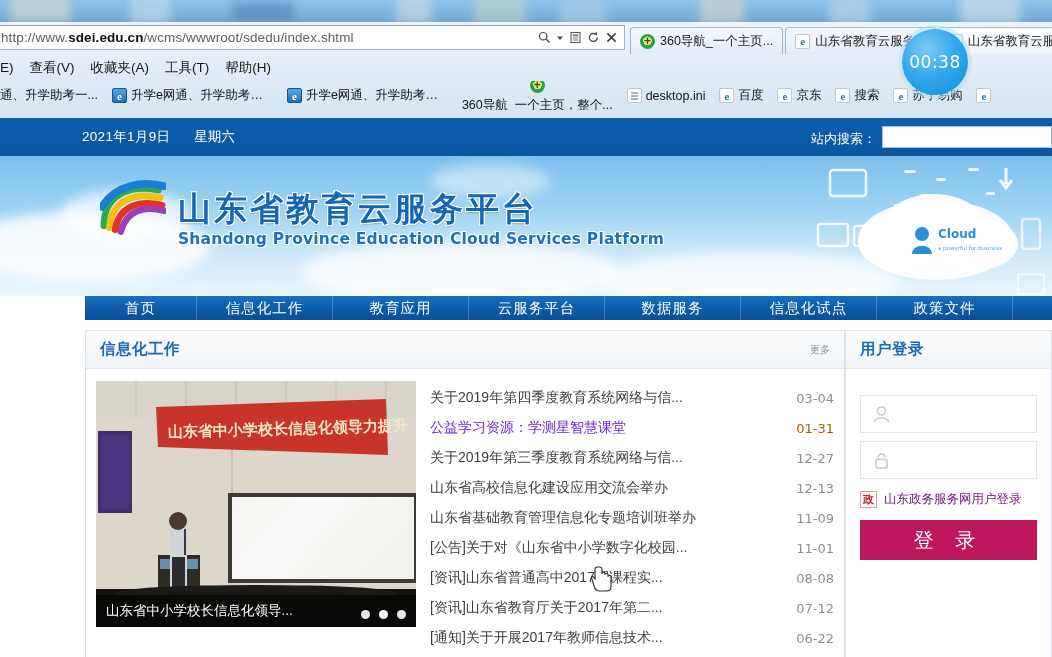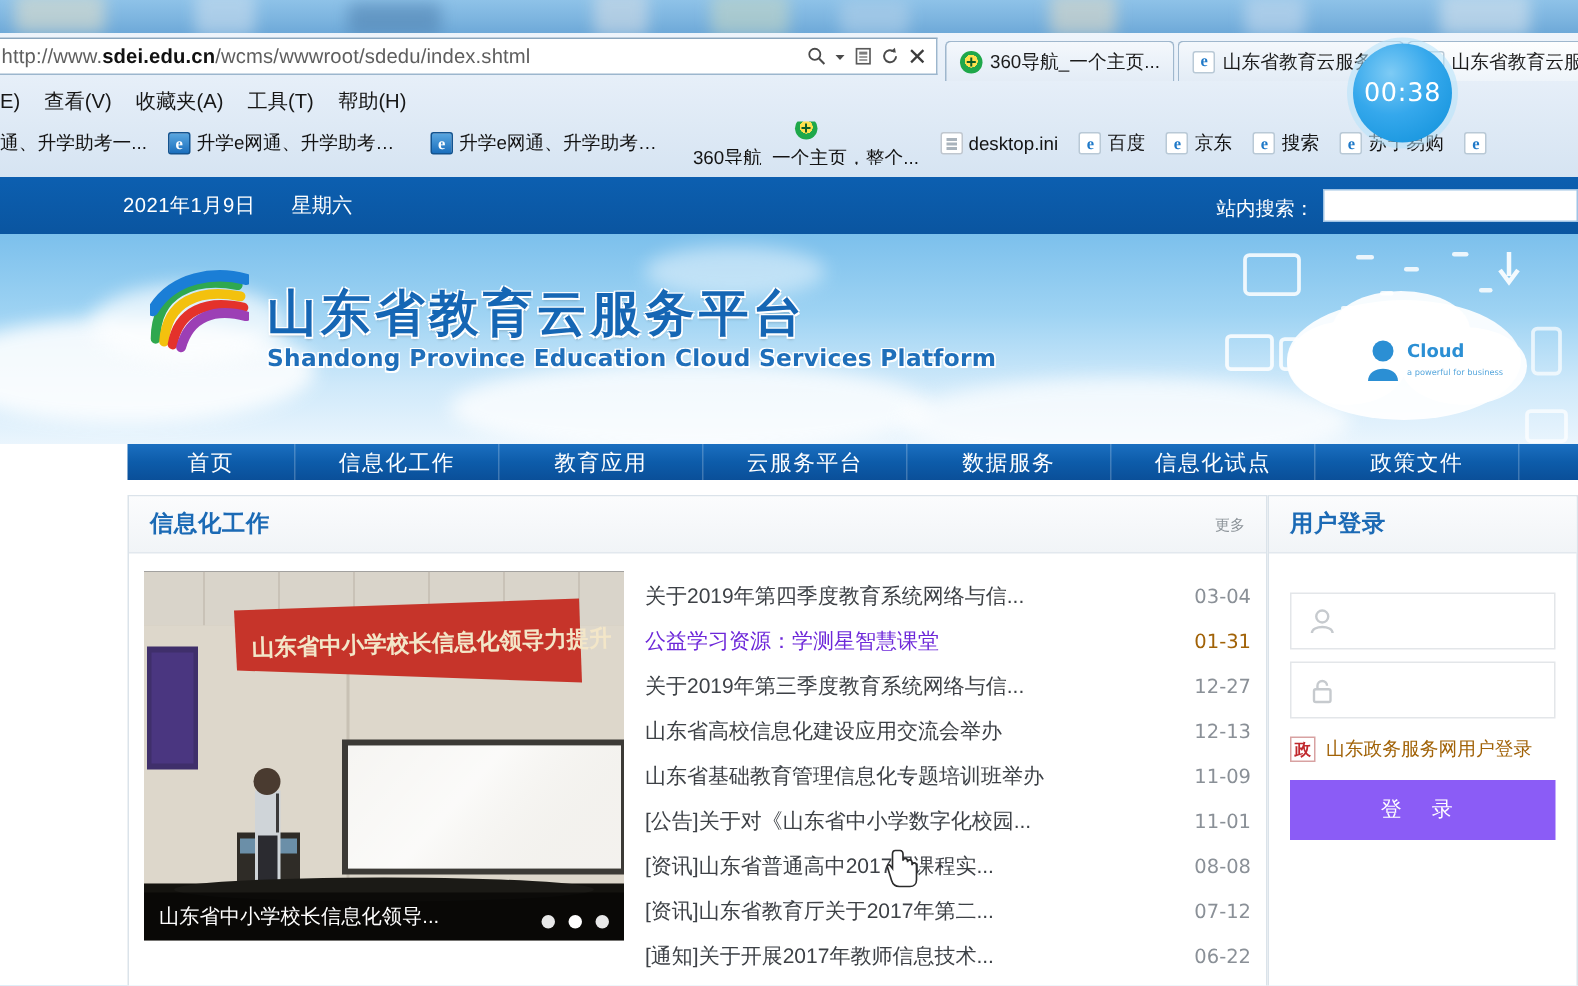--- a/index.html
+++ b/index.html
@@ -175,26 +175,26 @@
   .news-row.hover .nd { color:#a16207; }
 
   #login-panel { width:207px; height:400px; margin-left:0px; }
   #login-body { padding:26px 14px 0 14px; }
   .inputbox {
     position:relative; height:38px; border:1px solid #e3e6e9; background:#fff;
     margin-bottom:8px; display:flex; align-items:center; padding-left:42px;
   }
   .inputbox svg { position:absolute; left:11px; top:9px; }
   .inputbox input { border:none; outline:none; width:100%; height:100%; font-size:13px; color:#333; background:transparent; }
-  .gov-row { display:flex; align-items:center; gap:7px; margin-top:12px; font-size:12.5px; color:#a16207; }
+  .gov-row { display:flex; align-items:center; gap:7px; margin-top:12px; font-size:12.5px; color:#701a75; }
   .gov-badge { width:17px; height:17px; flex:0 0 17px; background:#fff; border:1px solid #d8a2a2; position:relative; overflow:hidden; }
   .gov-badge::after { content:"政"; position:absolute; inset:0; display:flex; align-items:center; justify-content:center; color:#c0282d; font-size:11px; font-weight:700; }
   #login-btn {
-    margin-top:12px; width:100%; height:40px; background:#8b5cf6; border:none;
-    color:#fff; font-size:14px; letter-spacing:8px; cursor:pointer;
+    margin-top:12px; width:100%; height:40px; background:#be185d; border:none;
+    color:#fff; font-size:20px; letter-spacing:8px; cursor:pointer;
   }
 
   
   #cursor { position:absolute; left:591px; top:448px; width:22px; height:26px; z-index:40; pointer-events:none; }
 </style>
 </head>
 <body>
 
 <div id="desktop-strip">
   <div class="dsk-blob" style="left:10px;top:-4px;width:60px;height:26px;background:#e8e2c9;"></div>

